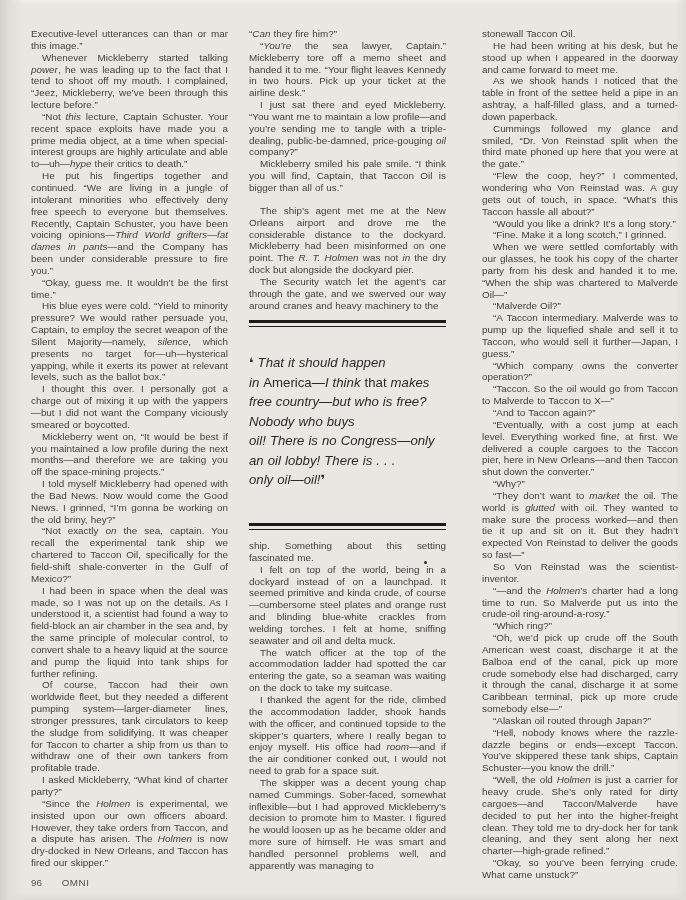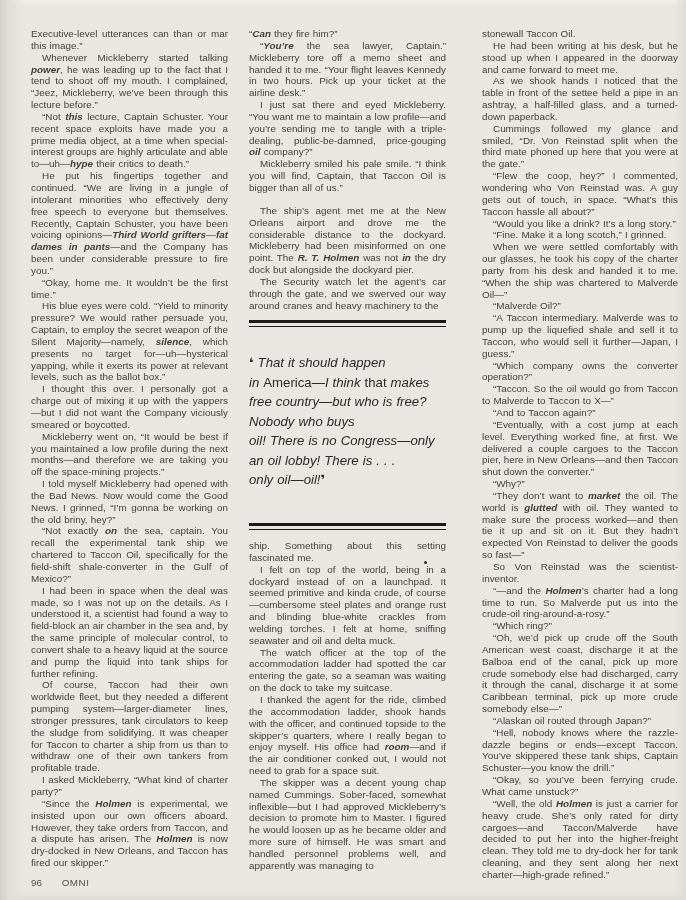--- a/index.html
+++ b/index.html
@@ -29,33 +29,33 @@
        text-align:left;color:#2b2a28;text-indent:0;}
   .pq .rm{font-style:normal;}
   .pq .qm{font-style:normal;font-weight:bold;font-size:13px;
        font-family:"DejaVu Sans",sans-serif;}
   .mid-bottom{margin-top:10px;}
   .footer{position:absolute;left:31px;top:877px;font-size:9.8px;
        color:#52514e;text-align:right;}
   .footer .mag{margin-left:17px;letter-spacing:0.6px;}
   .speck{position:absolute;left:424px;top:561px;width:3px;height:3px;
        border-radius:50%;background:#2e2e2c;}
-  i{font-style:italic;font-weight:bold;}
+  i{font-style:italic;}
 </style>
 </head>
 <body>
 
 <div class="page">
 
   <div class="col col-left">
       <p class="noind">Executive-level utterances can than or mar this image.”</p>
       <p>Whenever Mickleberry started talking <i>power</i>, he was leading up to the fact that I tend to shoot off my mouth. I complained, “Jeez, Mickleberry, we’ve been through this lecture before.”</p>
       <p>“Not <i>this</i> lecture, Captain Schuster. Your recent space exploits have made you a prime media object, at a time when special-interest groups are highly articulate and able to—uh—<i>hype</i> their critics to death.”</p>
       <p>He put his fingertips together and continued. “We are living in a jungle of intolerant minorities who effectively deny free speech to everyone but themselves. Recently, Captain Schuster, you have been voicing opinions—<i>Third World grifters</i>—<i>fat dames in pants</i>—and the Company has been under considerable pressure to fire you.”</p>
-      <p>“Okay, home me. It wouldn’t be the first time.”</p>
+      <p>“Okay, guess me. It wouldn’t be the first time.”</p>
       <p>His blue eyes were cold. “Yield to minority pressure? We would rather persuade you, Captain, to employ the secret weapon of the Silent Majority—namely, <i>silence</i>, which presents no target for—uh—hysterical yapping, while it exerts its power at relevant levels, such as the ballot box.”</p>
       <p>I thought this over. I personally got a charge out of mixing it up with the yappers—but I did not want the Company viciously smeared or boycotted.</p>
       <p>Mickleberry went on, “It would be best if you maintained a low profile during the next months—and therefore we are taking you off the space-mining projects.”</p>
       <p>I told myself Mickleberry had opened with the Bad News. Now would come the Good News. I grinned, “I’m gonna be working on the old briny, hey?”</p>
       <p>“Not exactly <i>on</i> the sea, captain. You recall the experimental tank ship we chartered to Taccon Oil, specifically for the field-shift shale-converter in the Gulf of Mexico?”</p>
       <p>I had been in space when the deal was made, so I was not up on the details. As I understood it, a scientist had found a way to field-block an air chamber in the sea and, by the same principle of molecular control, to convert shale to a heavy liquid at the source and pump the liquid into tank ships for further refining.</p>
       <p>Of course, Taccon had their own worldwide fleet, but they needed a different pumping system—larger-diameter lines, stronger pressures, tank circulators to keep the sludge from solidifying. It was cheaper for Taccon to charter a ship from us than to withdraw one of their own tankers from profitable trade.</p>
       <p>I asked Mickleberry, “What kind of charter party?”</p>
       <p>“Since the <i>Holmen</i> is experimental, we insisted upon our own officers aboard. However, they take orders from Taccon, and a dispute has arisen. The <i>Holmen</i> is now dry-docked in New Orleans, and Taccon has fired our skipper.”</p>
     </div>
@@ -105,22 +105,22 @@
       <p>“And to Taccon again?”</p>
       <p>“Eventually, with a cost jump at each level. Everything worked fine, at first. We delivered a couple cargoes to the Taccon pier, here in New Orleans—and then Taccon shut down the converter.”</p>
       <p>“Why?”</p>
       <p>“They don’t want to <i>market</i> the oil. The world is <i>glutted</i> with oil. They wanted to make sure the process worked—and then tie it up and sit on it. But they hadn’t expected Von Reinstad to deliver the goods so fast—”</p>
       <p>So Von Reinstad was the scientist-inventor.</p>
       <p>“—and the <i>Holmen</i>’s charter had a long time to run. So Malverde put us into the crude-oil ring-around-a-rosy.”</p>
       <p>“Which ring?”</p>
       <p>“Oh, we’d pick up crude off the South American west coast, discharge it at the Balboa end of the canal, pick up more crude somebody else had discharged, carry it through the canal, discharge it at some Caribbean terminal, pick up more crude somebody else—”</p>
       <p>“Alaskan oil routed through Japan?”</p>
       <p>“Hell, nobody knows where the razzle-dazzle begins or ends—except Taccon. You’ve skippered these tank ships, Captain Schuster—you know the drill.”</p>
+      <p>“Well, the old <i>Holmen</i> is just a carrier for heavy crude. She’s only rated for dirty cargoes—and Taccon/Malverde have decided to put her into the higher-freight clean. They told me to dry-dock her for tank cleaning, and they sent along her next charter—high-grade refined.”</p>
       <p>“Okay, so you’ve been ferrying crude. What came unstuck?”</p>
-      <p>“Well, the old <i>Holmen</i> is just a carrier for heavy crude. She’s only rated for dirty cargoes—and Taccon/Malverde have decided to put her into the higher-freight clean. They told me to dry-dock her for tank cleaning, and they sent along her next charter—high-grade refined.”</p>
     </div>
 
   <div class="speck"></div>
 
   <div class="footer">
     <span class="pgnum">96</span>
     <span class="mag">OMNI</span>
   </div>
 
 </div>

